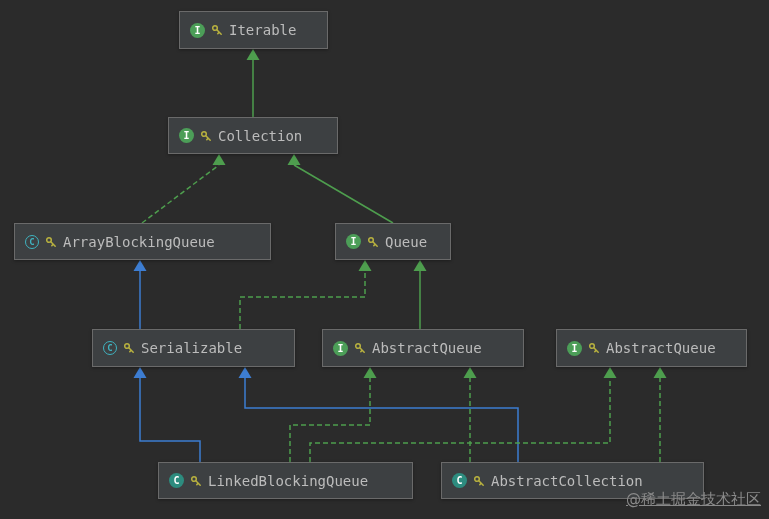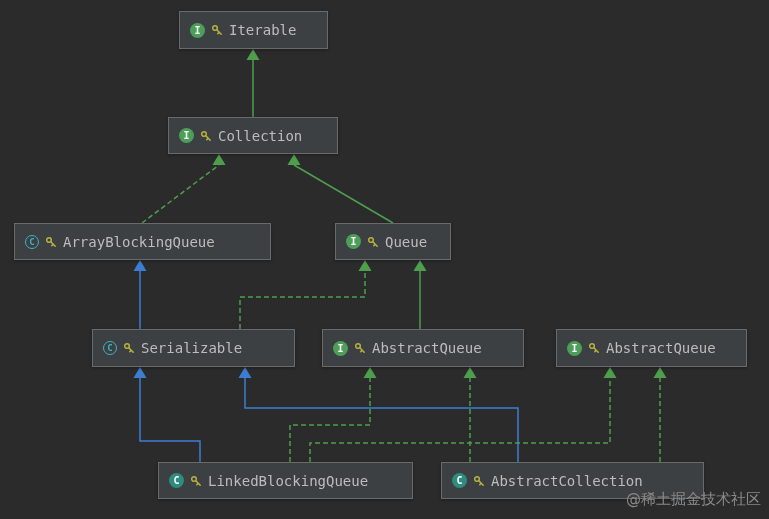--- a/index.html
+++ b/index.html
@@ -52,20 +52,21 @@
   }
   .key-icon { flex: none; stroke: var(--key-icon, #b8b13f); }
   .node-label { line-height: 1; }
   .watermark {
     position: absolute;
     right: 8px; bottom: 10px;
     z-index: 3;
     color: var(--watermark-text, #8a8a8a);
     font-family: "DejaVu Sans", "Liberation Sans", sans-serif;
     font-size: 15px;
+    text-decoration: underline;
   }
 </style>
 </head>
 <body>
 
 <div class="canvas">
   <svg class="edge-layer" viewBox="0 0 769 519">
       <g>
         <polyline points="253,117 253,59" fill="none" stroke="#4e9e4e" stroke-width="1.5"></polyline>
         <polygon points="253,49 246.5,60 259.5,60" fill="#4e9e4e"></polygon>

